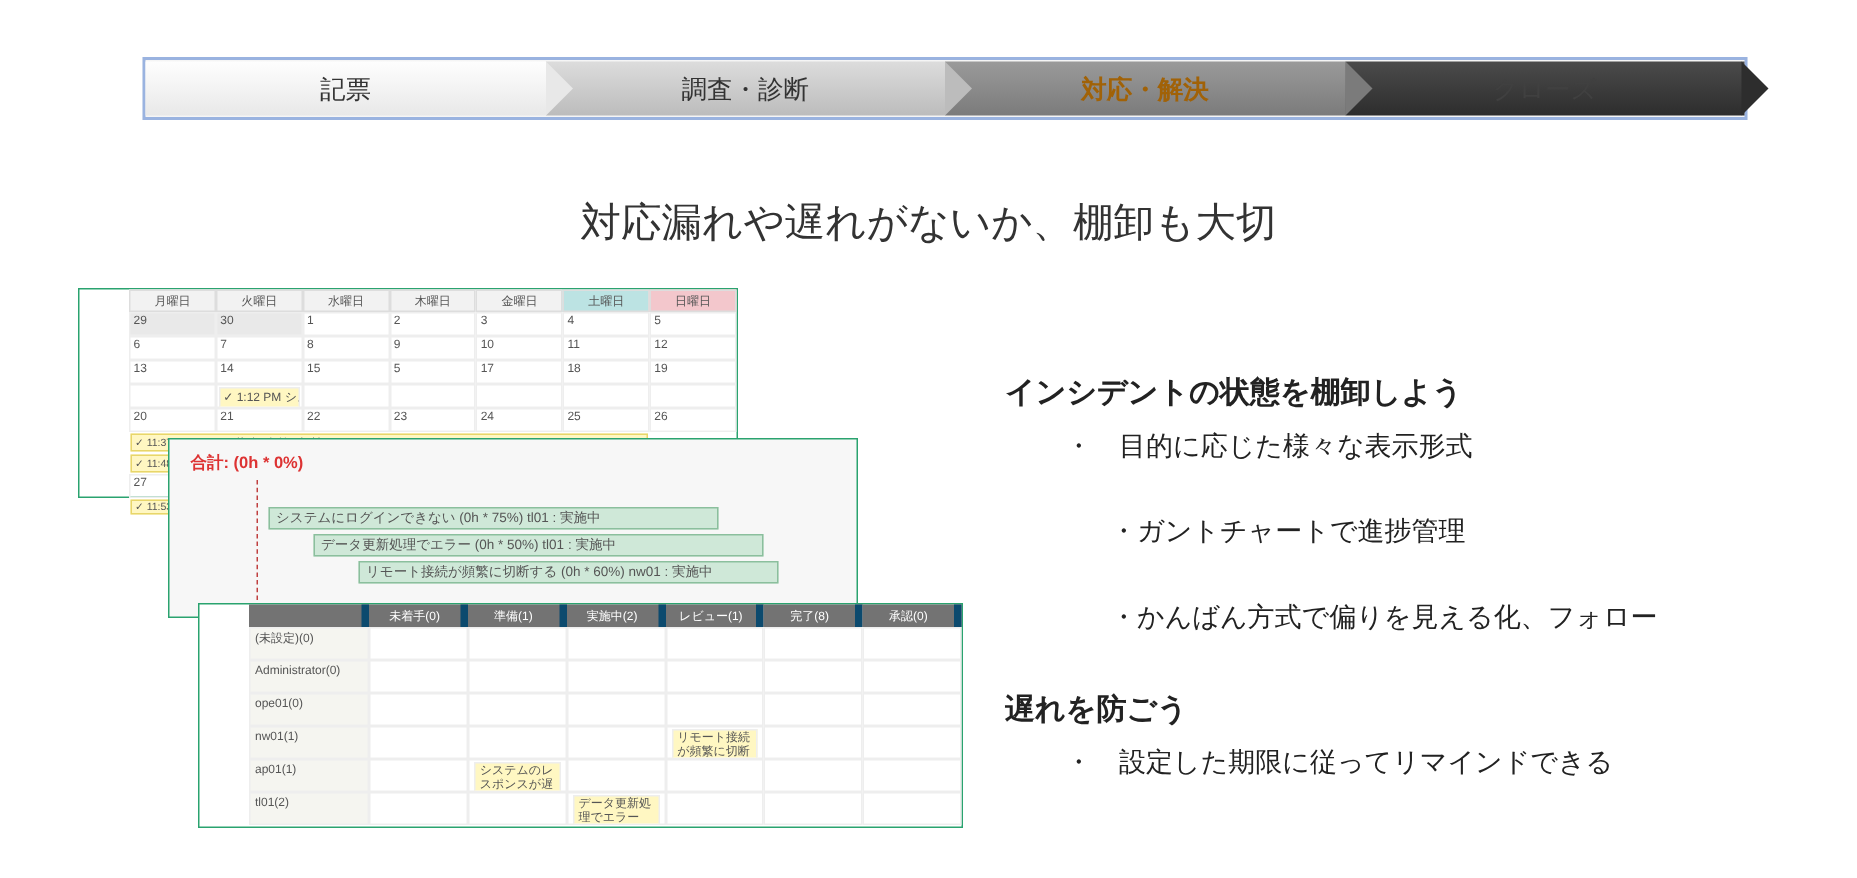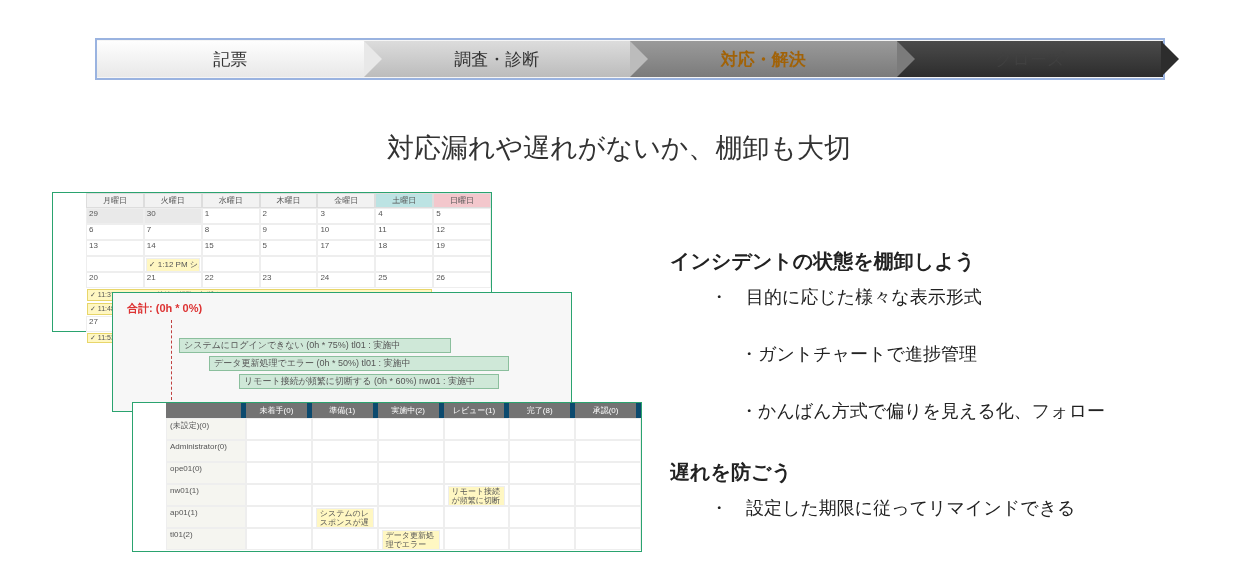--- a/index.html
+++ b/index.html
@@ -336,23 +336,23 @@
         <div></div>
         <div></div>
     </div>
     <div class="cal-event" style="width:60px">✓ 11:53 AM 06-…</div>
   </div>
 
   <div class="mini mini2">
     <div class="gantt-total">合計: (0h * 0%)</div>
     <div class="gantt-bars">
       <div class="gline"></div>
-      <div class="gbar" style="left:60px; top:18px;width:272px">システムにログインできない (0h * 75%) tl01 : 実施中</div>
+      <div class="gbar" style="left:60px; top:18px;width:300px">システムにログインできない (0h * 75%) tl01 : 実施中</div>
       <div class="gbar" style="left:90px; top:36px;width:300px">データ更新処理でエラー (0h * 50%) tl01 : 実施中</div>
-      <div class="gbar" style="left:120px;top:54px;width:260px">リモート接続が頻繁に切断する (0h * 60%) nw01 : 実施中</div>
+      <div class="gbar" style="left:120px;top:54px;width:280px">リモート接続が頻繁に切断する (0h * 60%) nw01 : 実施中</div>
     </div>
   </div>
 
   <div class="mini mini3">
     <div class="kan-head">
       <div></div>
       <div>未着手(0)</div>
       <div>準備(1)</div>
       <div>実施中(2)</div>
       <div>レビュー(1)</div>

